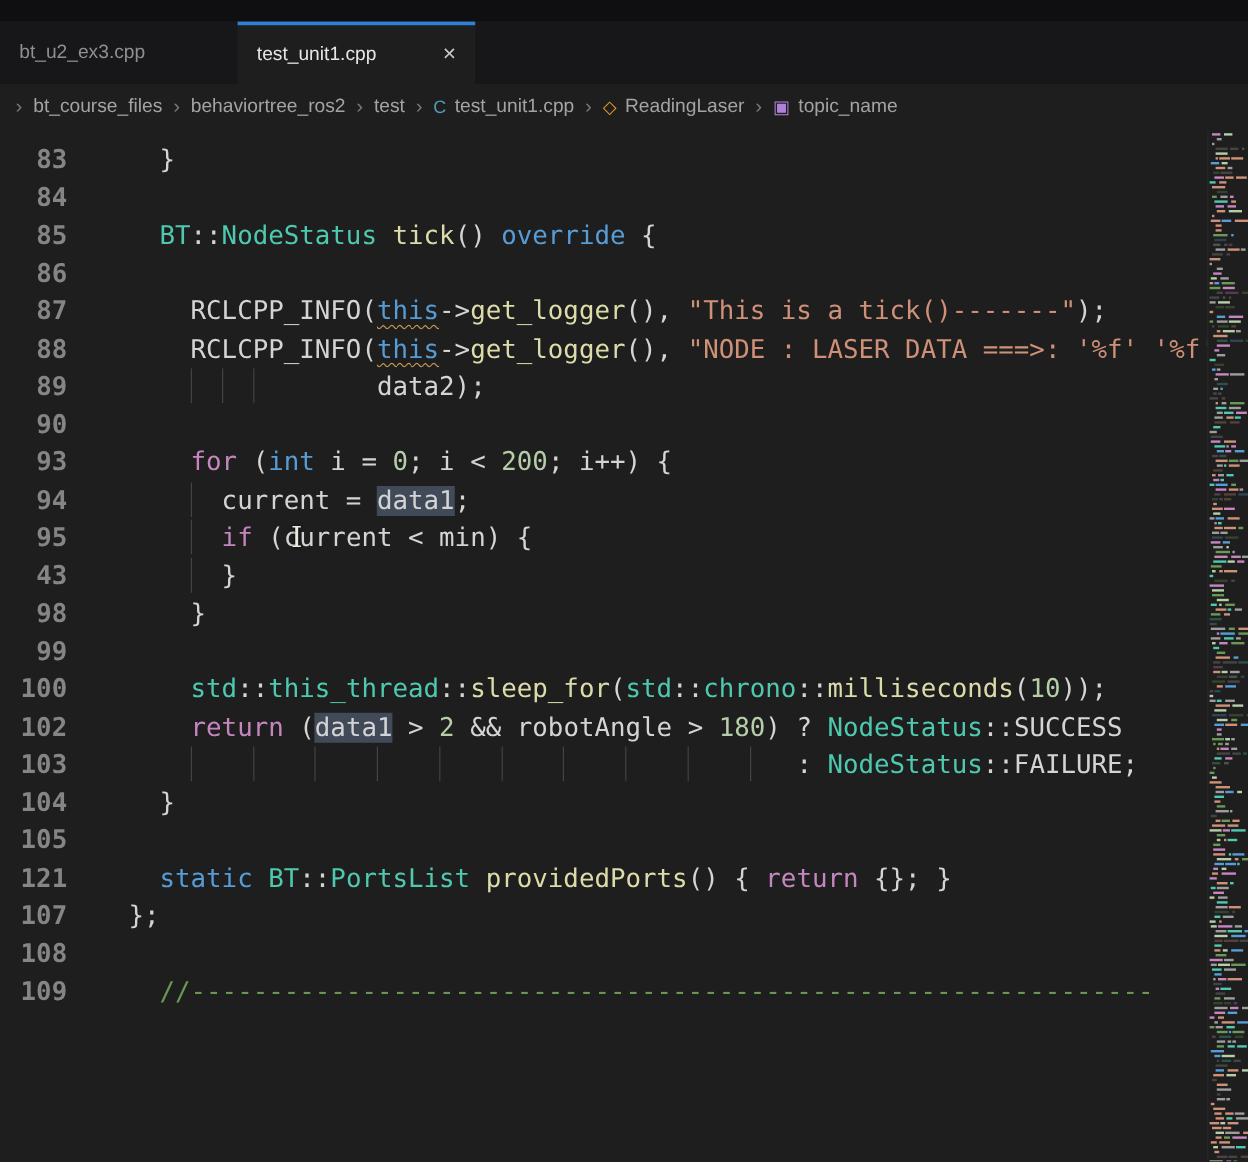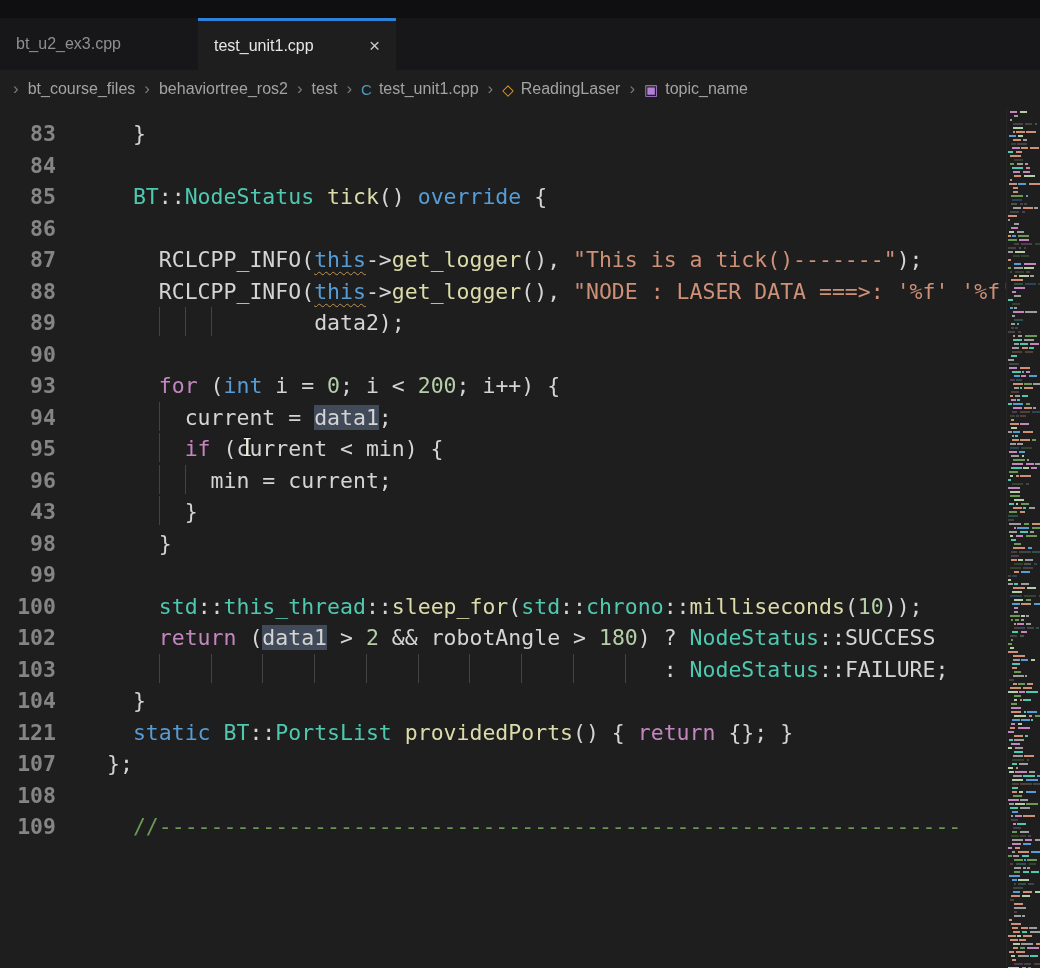--- a/index.html
+++ b/index.html
@@ -157,24 +157,20 @@
     </div>
     <div class="line">
       <span class="lnum">94</span>
       <span class="ltext"><span class="t-ws">    </span><span class="t-g"></span><span class="t-ws">  </span><span class="t-fg">current = </span><span class="t-hl">data1</span><span class="t-fg">;</span></span>
     </div>
     <div class="line">
       <span class="lnum">95</span>
       <span class="ltext"><span class="t-ws">    </span><span class="t-g"></span><span class="t-ws">  </span><span class="t-ctl">if</span><span class="t-fg"> (c</span><span class="t-cursor">I</span><span class="t-fg">urrent &lt; min) {</span></span>
     </div>
     <div class="line">
-      <span class="lnum">96</span>
-      <span class="ltext"><span class="t-ws">    </span><span class="t-g"></span><span class="t-ws">  </span><span class="t-g"></span><span class="t-ws">  </span><span class="t-fg">min = current;</span></span>
-    </div>
-    <div class="line">
       <span class="lnum">43</span>
       <span class="ltext"><span class="t-ws">    </span><span class="t-g"></span><span class="t-ws">  </span><span class="t-fg">}</span></span>
     </div>
     <div class="line">
       <span class="lnum">98</span>
       <span class="ltext"><span class="t-ws">    </span><span class="t-fg">}</span></span>
     </div>
     <div class="line">
       <span class="lnum">99</span>
       <span class="ltext"></span>
@@ -187,20 +183,24 @@
       <span class="lnum">102</span>
       <span class="ltext"><span class="t-ws">    </span><span class="t-ctl">return</span><span class="t-fg"> (</span><span class="t-hl">data1</span><span class="t-fg"> &gt; </span><span class="t-num">2</span><span class="t-fg"> &amp;&amp; robotAngle &gt; </span><span class="t-num">180</span><span class="t-fg">) ? </span><span class="t-type">NodeStatus</span><span class="t-fg">::SUCCESS</span></span>
     </div>
     <div class="line">
       <span class="lnum">103</span>
       <span class="ltext"><span class="t-ws">    </span><span class="t-g"></span><span class="t-ws">    </span><span class="t-g"></span><span class="t-ws">    </span><span class="t-g"></span><span class="t-ws">    </span><span class="t-g"></span><span class="t-ws">    </span><span class="t-g"></span><span class="t-ws">    </span><span class="t-g"></span><span class="t-ws">    </span><span class="t-g"></span><span class="t-ws">    </span><span class="t-g"></span><span class="t-ws">    </span><span class="t-g"></span><span class="t-ws">    </span><span class="t-g"></span><span class="t-ws">   </span><span class="t-fg">: </span><span class="t-type">NodeStatus</span><span class="t-fg">::FAILURE;</span></span>
     </div>
     <div class="line">
       <span class="lnum">104</span>
       <span class="ltext"><span class="t-ws">  </span><span class="t-fg">}</span></span>
+    </div>
+    <div class="line">
+      <span class="lnum">105</span>
+      <span class="ltext"></span>
     </div>
     <div class="line">
       <span class="lnum">121</span>
       <span class="ltext"><span class="t-ws">  </span><span class="t-kw">static</span><span class="t-ws"> </span><span class="t-type">BT</span><span class="t-fg">::</span><span class="t-type">PortsList</span><span class="t-ws"> </span><span class="t-fn">providedPorts</span><span class="t-fg">() { </span><span class="t-ctl">return</span><span class="t-fg"> {}; }</span></span>
     </div>
     <div class="line">
       <span class="lnum">107</span>
       <span class="ltext"><span class="t-fg">};</span></span>
     </div>
     <div class="line">

